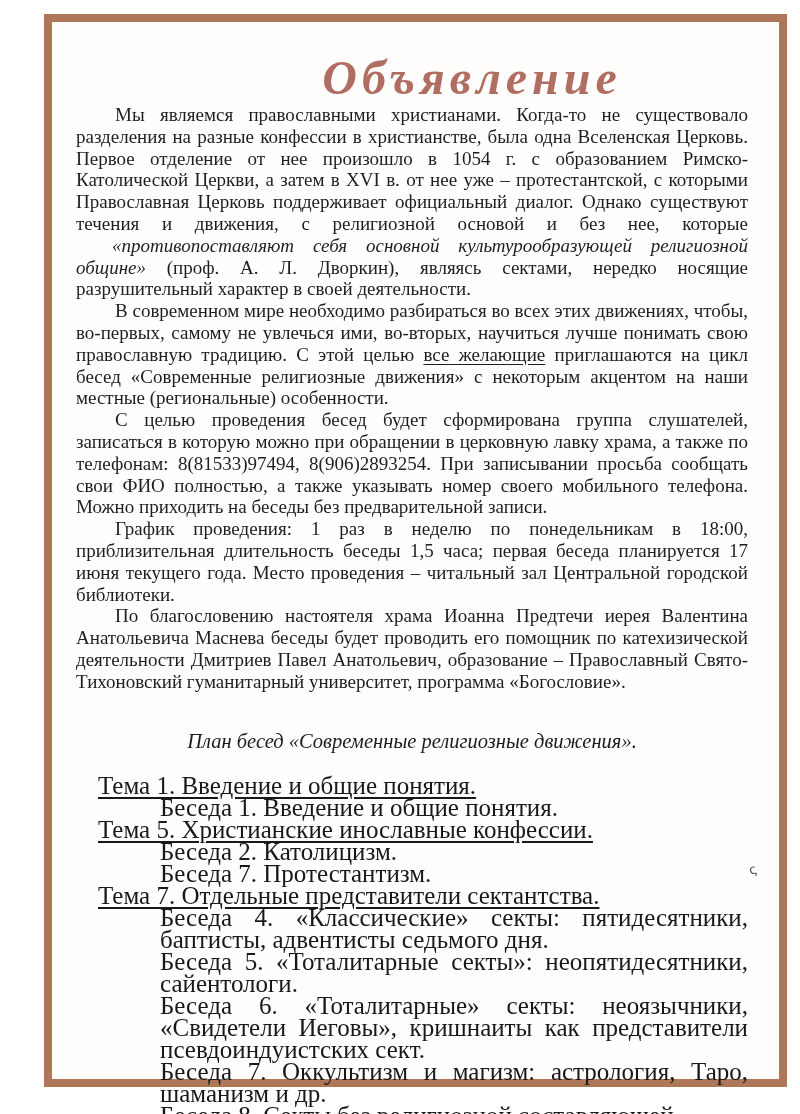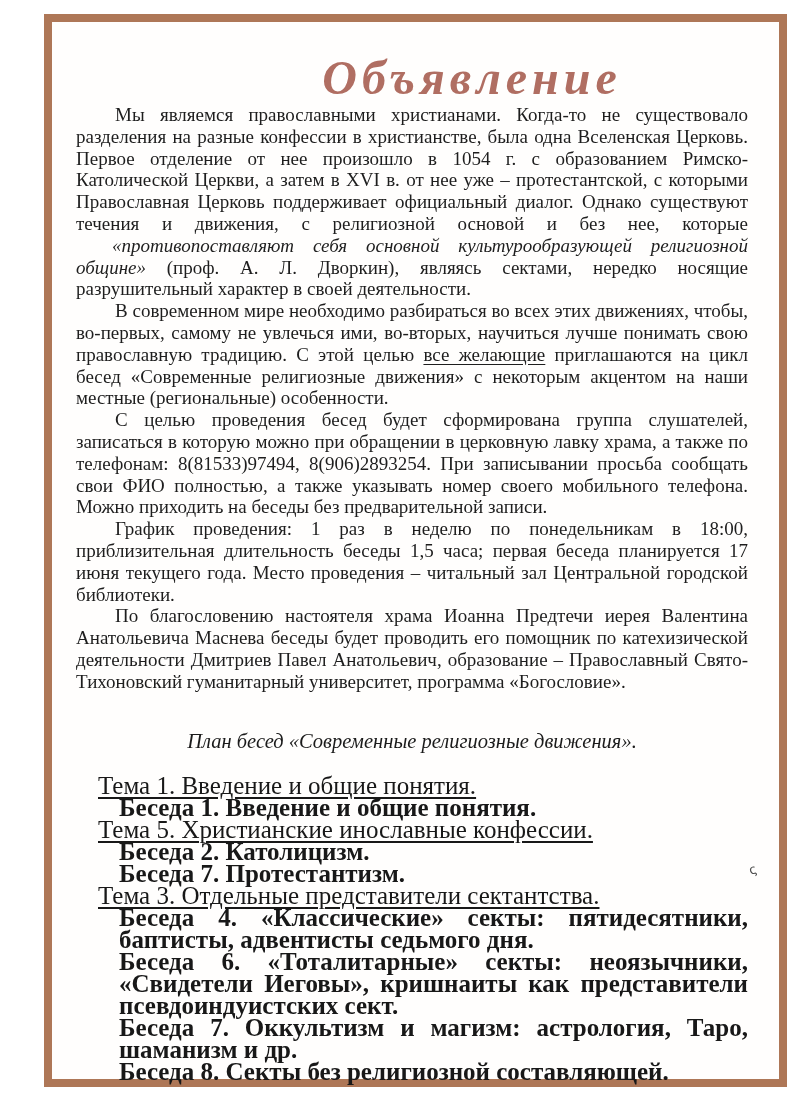--- a/index.html
+++ b/index.html
@@ -61,22 +61,22 @@
     font-size: 25px;
     line-height: 22px;
     color: #181818;
   }
   .plan .tema {
     margin-left: 22px;
     text-decoration: underline;
     text-underline-offset: 3px;
   }
   .plan .beseda {
-    margin-left: 43px;
-    font-weight: bold;
+    margin-left: 84px;
+    font-weight: normal;
     text-align: justify;
   }
   .artifact {
     position: absolute;
     left: 749px; top: 862px;
     font-family: "DejaVu Sans", sans-serif;
     font-size: 13px;
     color: #4c4c4c;
     transform: rotate(-20deg);
   }
@@ -99,22 +99,23 @@
         </div>
 
       <h2 class="plan-heading">План бесед «Современные религиозные движения».</h2>
 
       <div class="plan" id="plan">
           <div class="tema">Тема 1. Введение и общие понятия.</div>
           <div class="beseda">Беседа 1. Введение и общие понятия.</div>
           <div class="tema">Тема 5. Христианские инославные конфессии.</div>
           <div class="beseda">Беседа 2. Католицизм.</div>
           <div class="beseda">Беседа 7. Протестантизм.</div>
-          <div class="tema">Тема 3. Отдельные представители сектантства.</div>
+          <div class="tema">Тема 7. Отдельные представители сектантства.</div>
           <div class="beseda">Беседа 4. «Классические» секты: пятидесятники, баптисты, адвентисты седьмого дня.</div>
+          <div class="beseda">Беседа 5. «Тоталитарные секты»: неопятидесятники, сайентологи.</div>
           <div class="beseda">Беседа 6. «Тоталитарные» секты: неоязычники, «Свидетели Иеговы», кришнаиты как представители псевдоиндуистских сект.</div>
           <div class="beseda">Беседа 7.  Оккультизм и магизм: астрология, Таро, шаманизм и др.</div>
           <div class="beseda">Беседа 8. Секты без религиозной составляющей.</div>
         </div>
 
     </div>
   </div>
 
   <span class="artifact">ς</span>
 </div>

